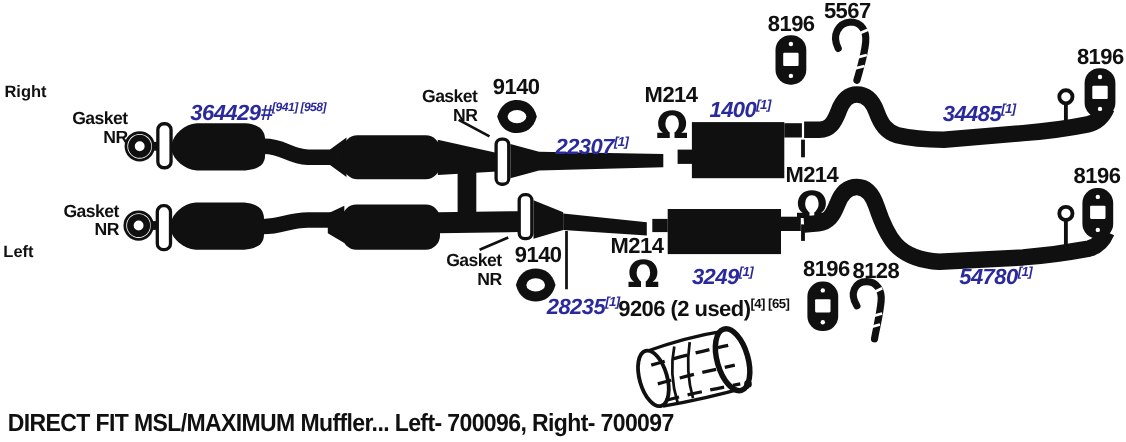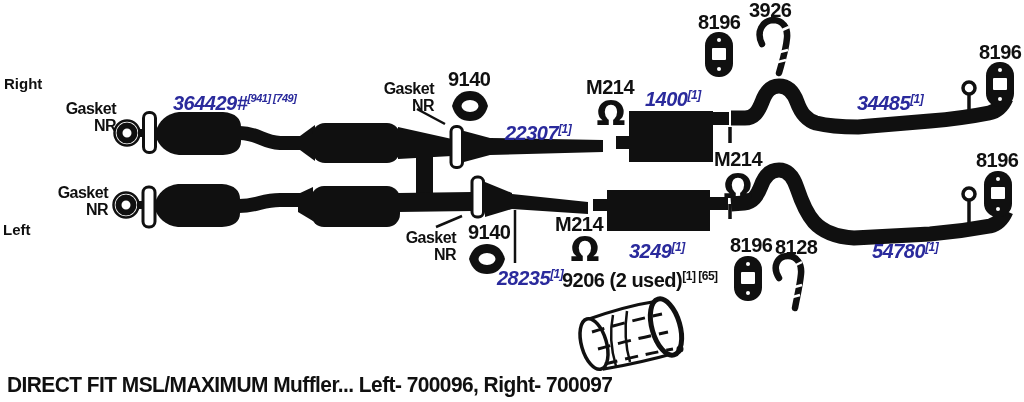--- a/index.html
+++ b/index.html
@@ -157,34 +157,34 @@
   <div class="lbl side" style="left:3px;top:219px">Left</div>
   <div class="lbl gasket" style="left:362px;top:80px">
     <span>Gasket</span>
     <span>NR</span>
   </div>
   <div class="lbl gasket" style="left:384px;top:229px">
     <span>Gasket</span>
     <span>NR</span>
   </div>
 
-  <div class="lbl plabel blue" style="left:173px;top:88px"><span>364429#</span><sup class="s2">[941] [749]</sup></div>
+  <div class="lbl plabel blue" style="left:173px;top:88px"><span>364429#</span><sup class="s2">[941] [958]</sup></div>
   <div class="lbl plabel" style="left:448px;top:69px">9140</div>
   <div class="lbl plabel blue" style="left:505px;top:119px"><span>22307</span><sup class="s">[1]</sup></div>
   <div class="lbl plabel" style="left:586px;top:77px">M214</div>
   <div class="lbl plabel blue" style="left:645px;top:85px"><span>1400</span><sup class="s">[1]</sup></div>
   <div class="lbl plabel" style="left:698px;top:12px">8196</div>
-  <div class="lbl plabel" style="left:749px;top:0px">3926</div>
+  <div class="lbl plabel" style="left:749px;top:0px">5567</div>
   <div class="lbl plabel blue" style="left:857px;top:89px"><span>34485</span><sup class="s">[1]</sup></div>
   <div class="lbl plabel" style="left:979px;top:42px">8196</div>
   <div class="lbl plabel" style="left:714px;top:149px">M214</div>
   <div class="lbl plabel" style="left:976px;top:150px">8196</div>
   <div class="lbl plabel" style="left:555px;top:214px">M214</div>
   <div class="lbl plabel blue" style="left:629px;top:237px"><span>3249</span><sup class="s">[1]</sup></div>
   <div class="lbl plabel" style="left:730px;top:235px">8196</div>
   <div class="lbl plabel" style="left:775px;top:237px">8128</div>
   <div class="lbl plabel blue" style="left:872px;top:237px"><span>54780</span><sup class="s">[1]</sup></div>
   <div class="lbl plabel" style="left:468px;top:222px">9140</div>
   <div class="lbl plabel blue" style="left:497px;top:264px"><span>28235</span><sup class="s">[1]</sup></div>
-  <div class="lbl plabel" style="left:562px;top:266px"><span>9206 (2 used)</span><sup class="s">[1] [65]</sup></div>
+  <div class="lbl plabel" style="left:562px;top:266px"><span>9206 (2 used)</span><sup class="s">[4] [65]</sup></div>
 
   <div class="footer">DIRECT FIT MSL/MAXIMUM Muffler... Left- 700096, Right- 700097</div>
 </div>
 
 </body></html>

